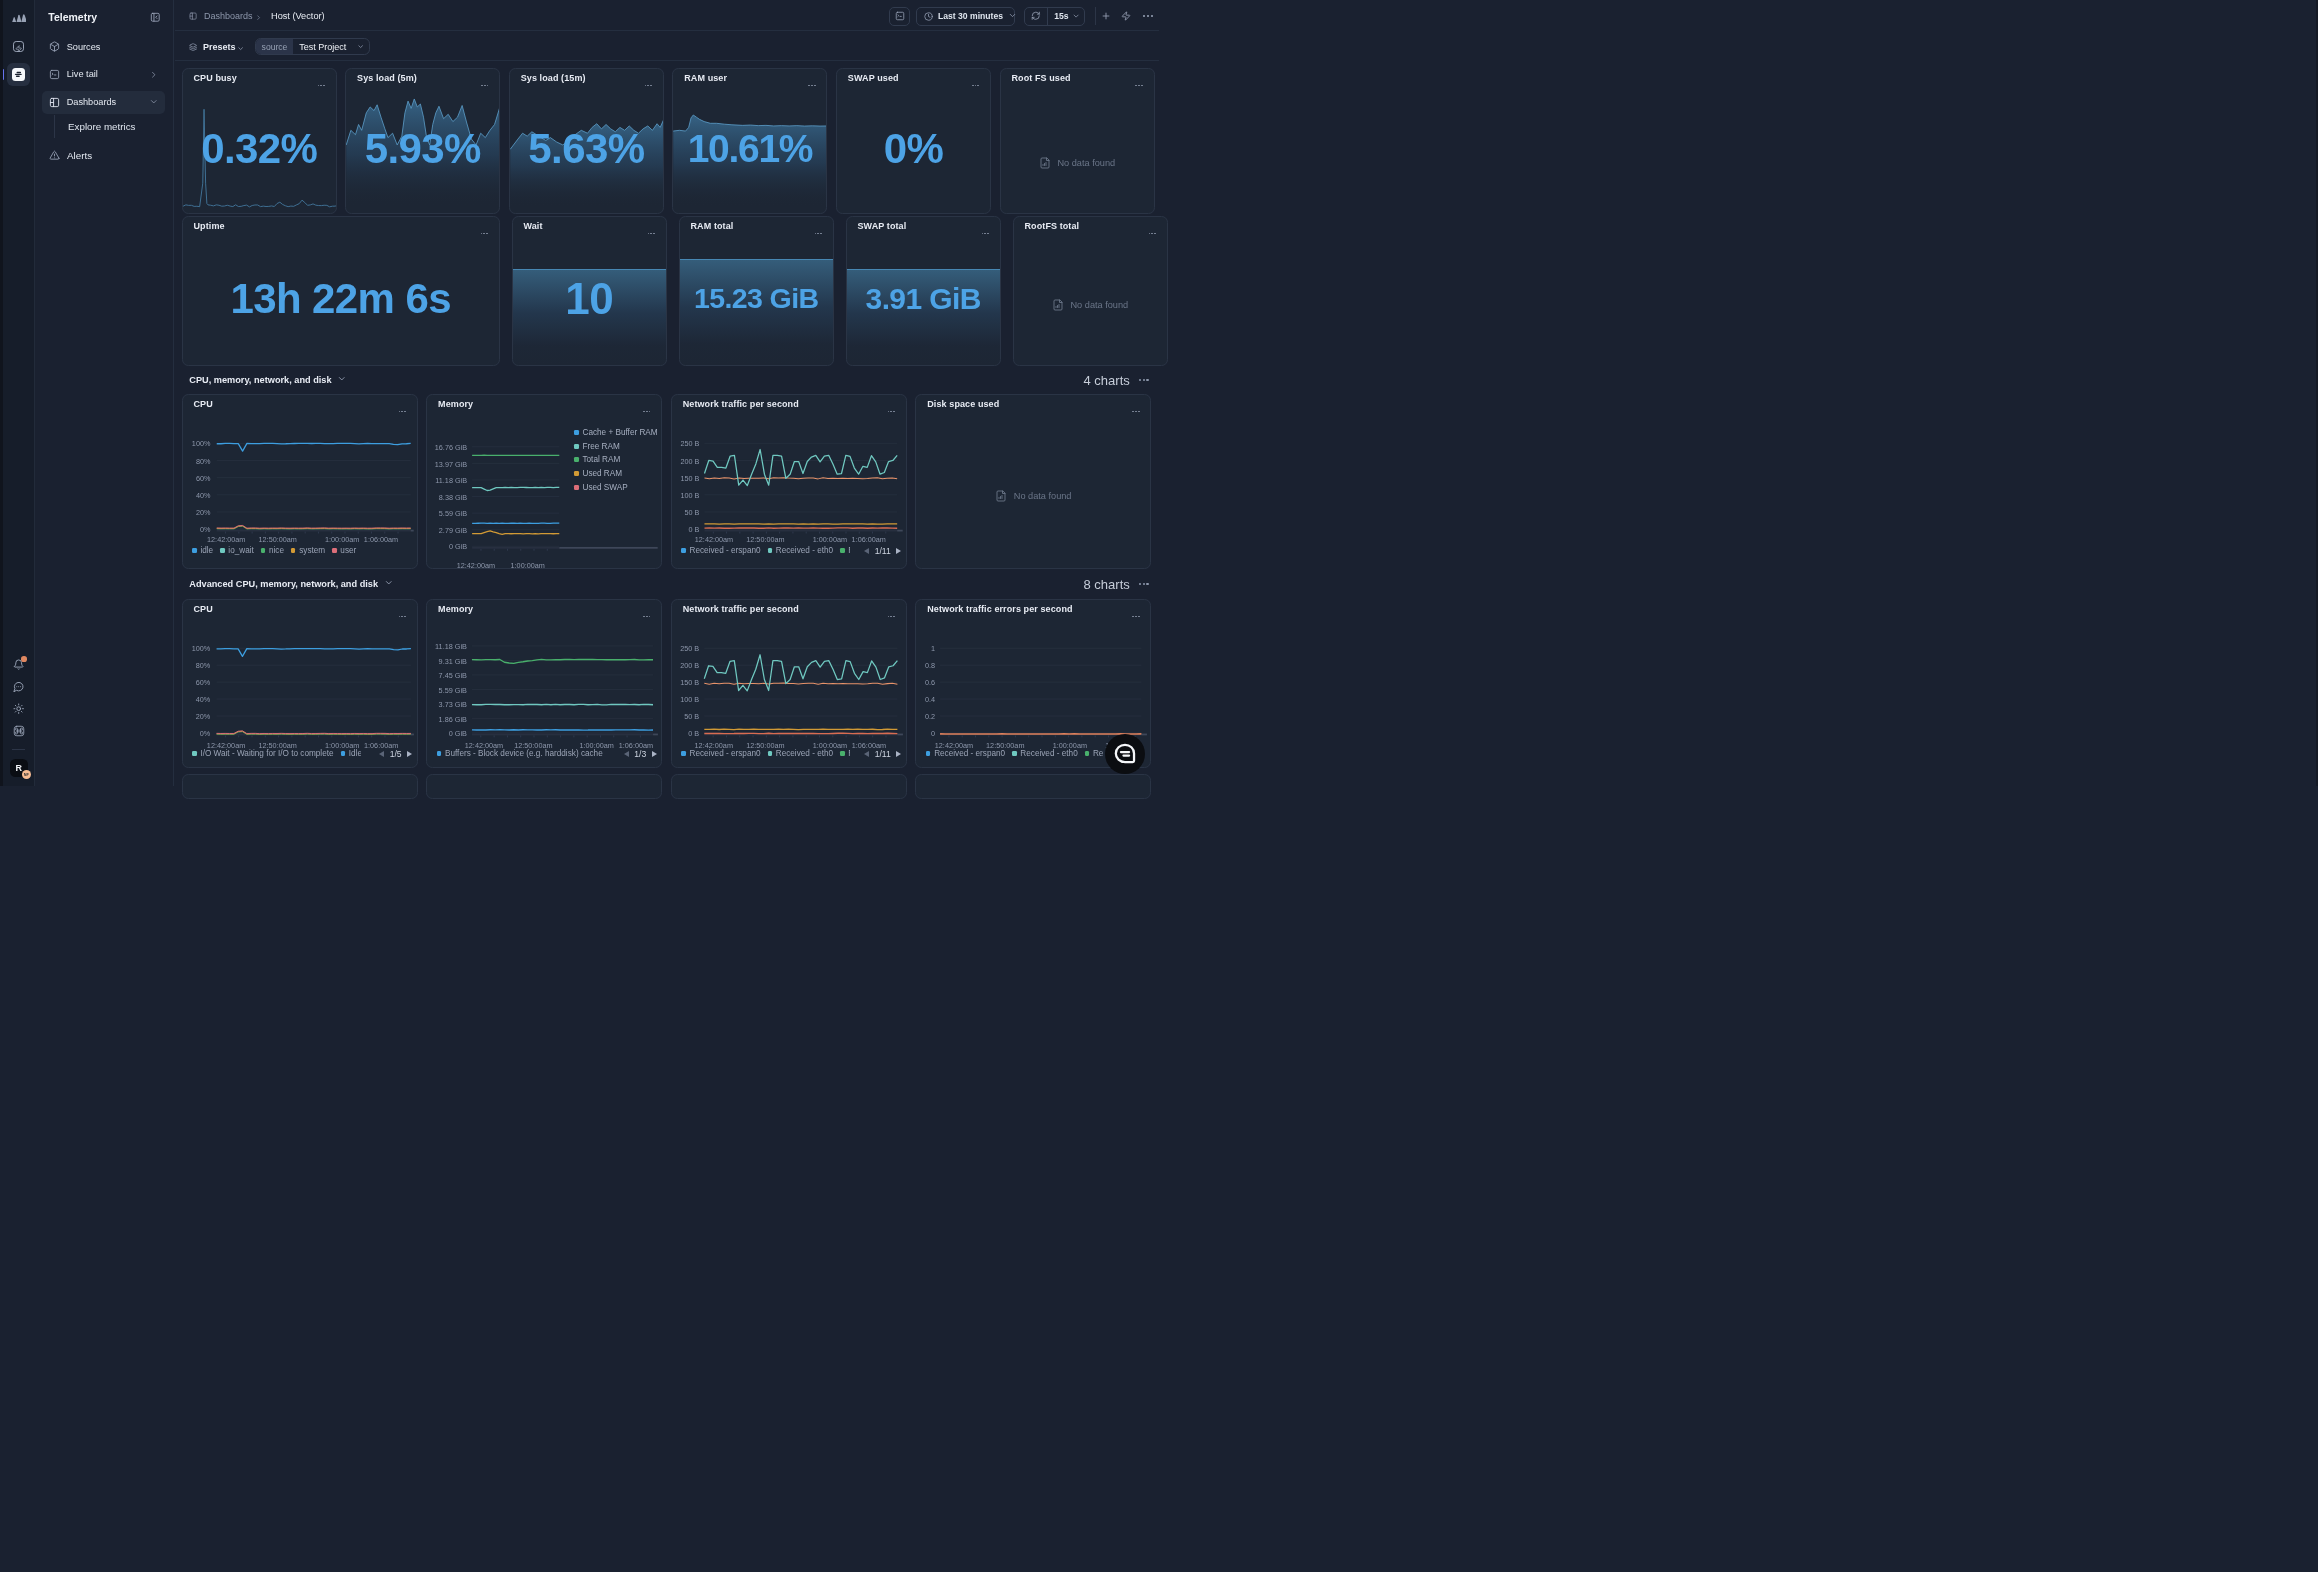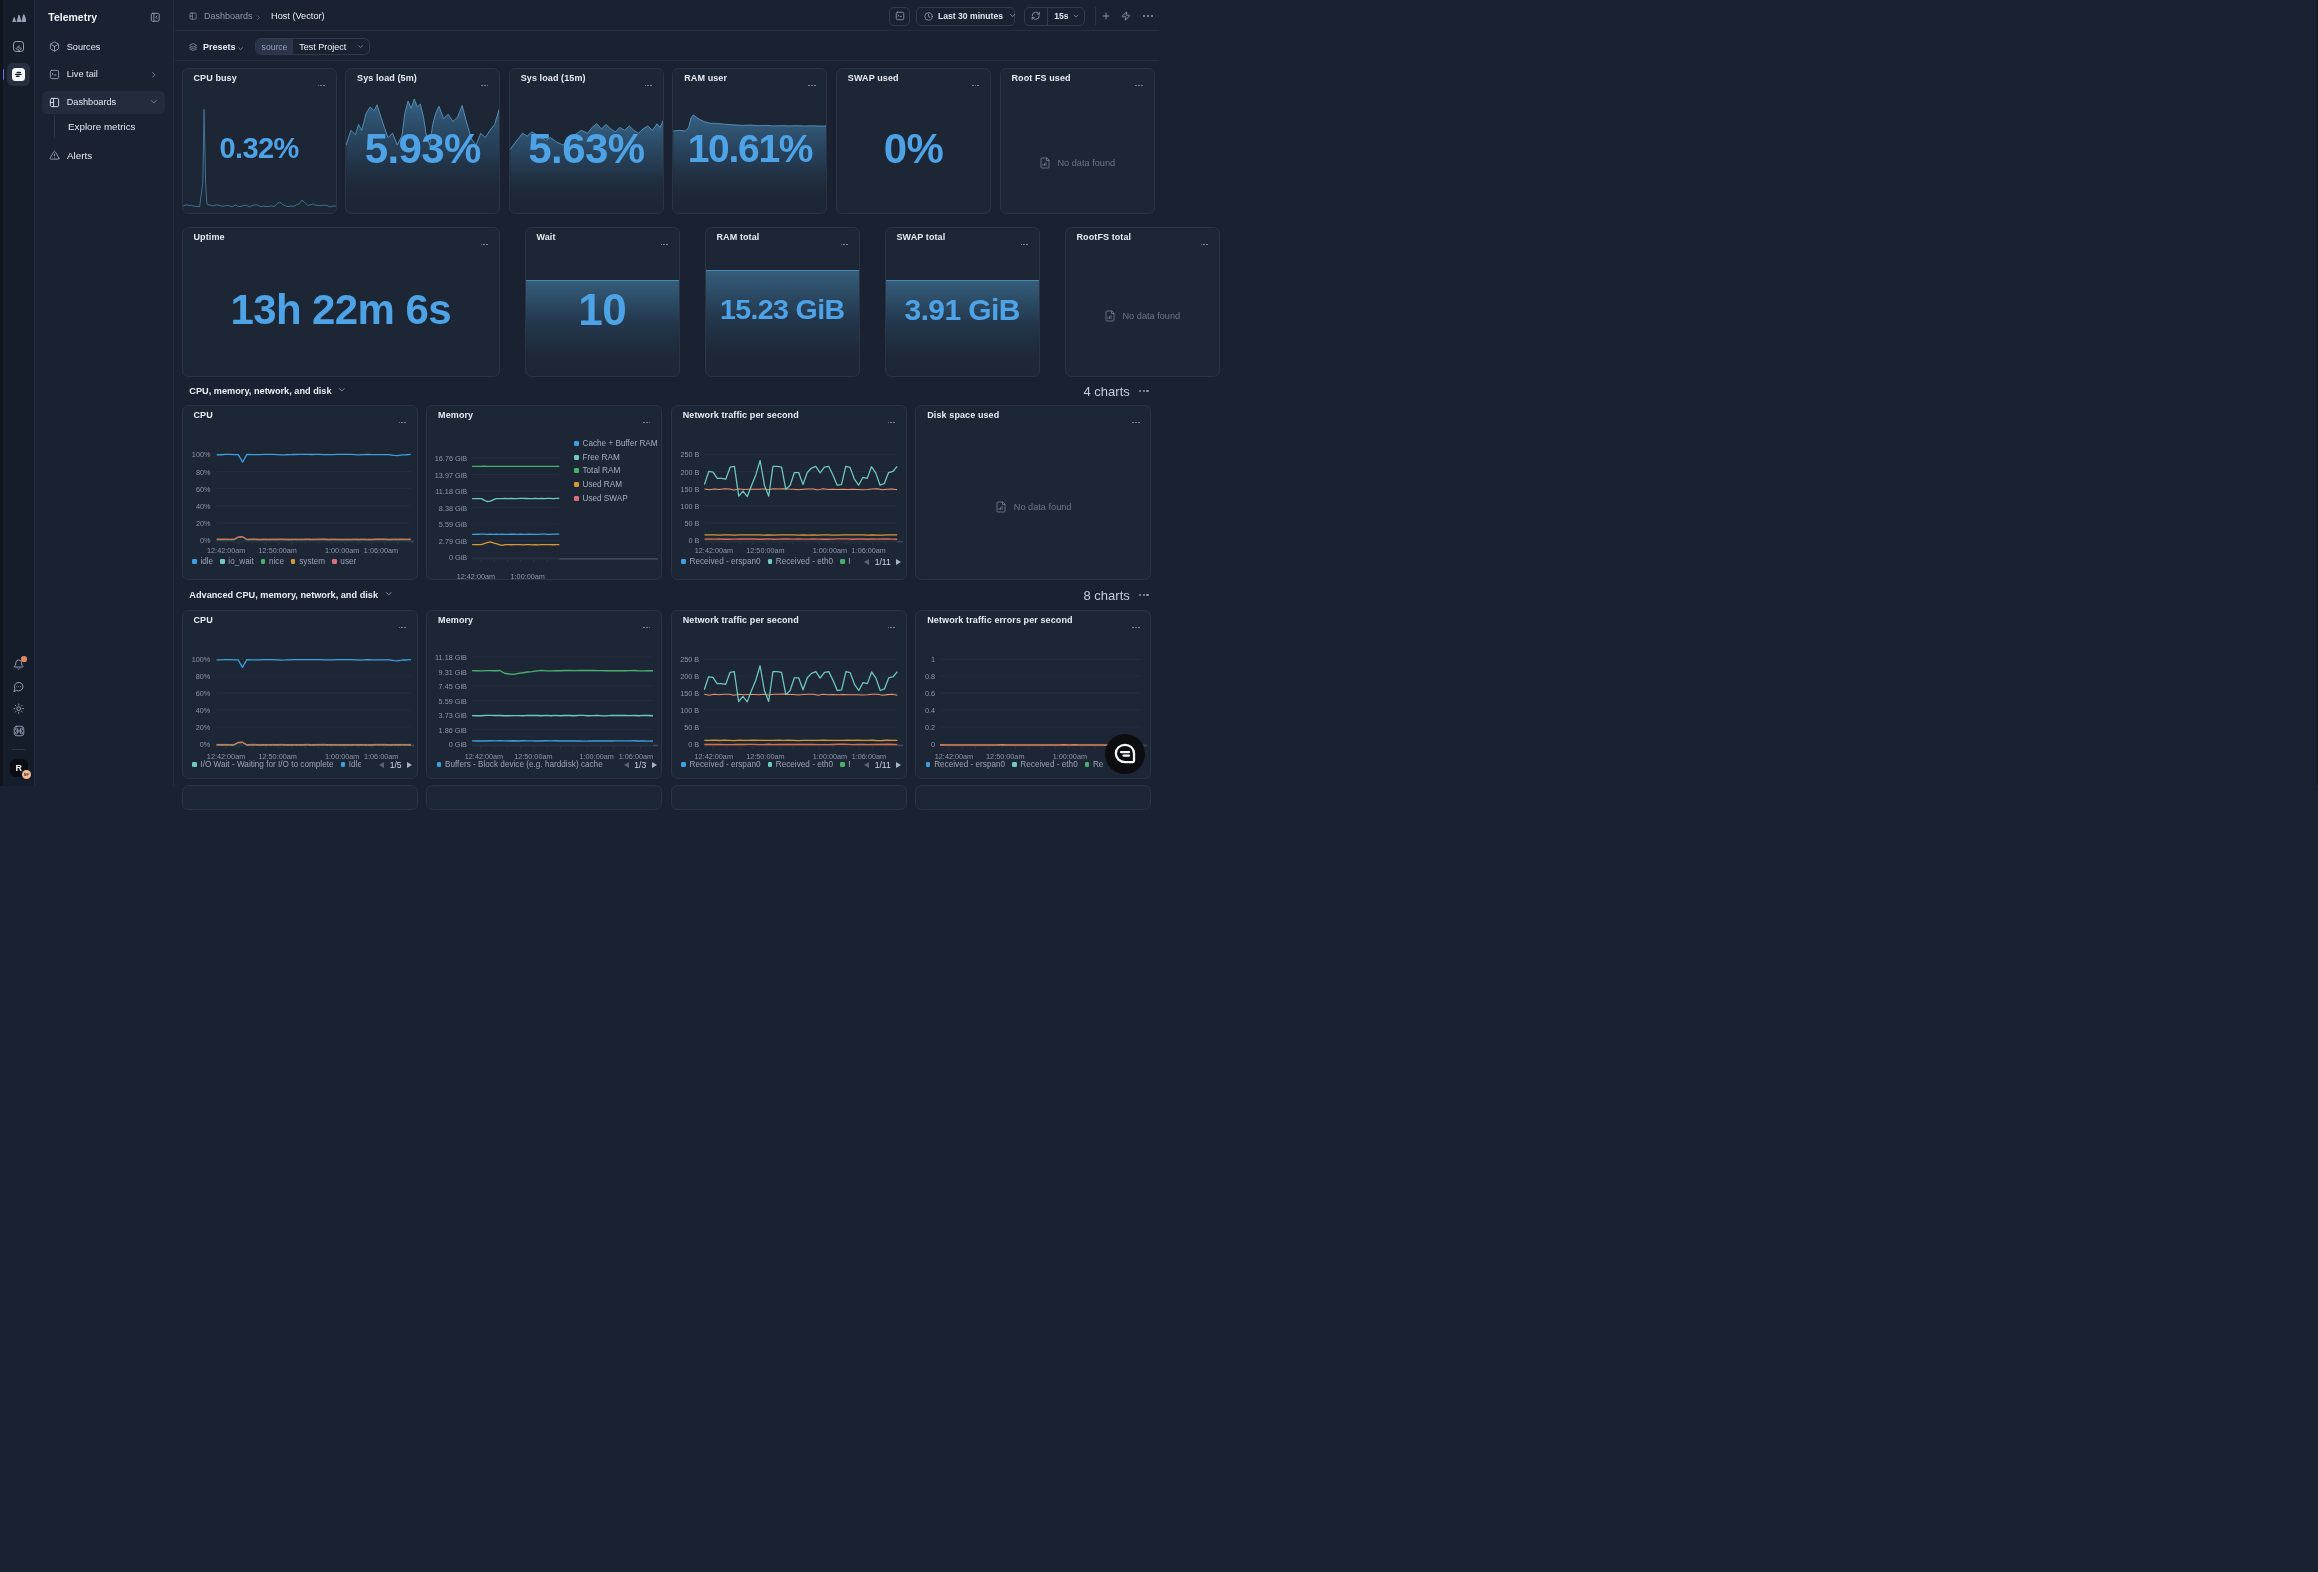--- a/index.html
+++ b/index.html
@@ -257,21 +257,21 @@
             </defs>
             <path d="M31 220 L31 180 L33 63.5 L35.5 180 L37.5 220 Z" fill="url(#gsp)"></path>
             <path d="M0.0 216.2 L4.4 214.1 L8.7 214.9 L13.1 214.8 L17.4 216.5 L21.8 216.3 L26.1 217.0 L31.0 180.0 L33.0 63.5 L35.5 180.0 L37.5 212.0 L39.2 214.1 L43.6 214.7 L47.9 215.7 L52.3 214.1 L56.6 214.7 L61.0 216.2 L65.4 215.9 L69.7 214.7 L74.1 216.0 L78.4 216.8 L82.8 214.0 L87.1 216.7 L91.5 216.4 L95.9 215.2 L100.2 214.5 L104.6 217.3 L108.9 215.1 L113.3 214.3 L117.6 214.3 L122.0 216.9 L126.4 216.1 L130.7 216.7 L135.1 216.5 L139.4 215.8 L143.8 216.7 L148.1 212.0 L152.5 209.9 L156.9 213.5 L161.2 215.5 L165.6 216.9 L169.9 216.0 L174.3 216.4 L178.6 214.2 L183.0 212.2 L187.4 206.7 L191.7 210.3 L196.1 214.8 L200.4 214.2 L204.8 212.6 L209.1 214.6 L213.5 215.2 L217.9 215.3 L222.2 214.7 L226.6 214.9 L230.9 217.2 L235.3 216.2 L239.6 216.1 L244.0 214.6" stroke="#44799f" stroke-width="1.4" stroke-linejoin="round" fill="none"></path>
           </svg>
           <div class="ctitle">CPU busy</div>
           <div class="dots">
             <i></i>
             <i></i>
             <i></i>
           </div>
-          <div class="bigval" style="top:15px;bottom:0;align-items:center;font-size:29px">0.32%</div>
+          <div class="bigval" style="top:15px;bottom:0;align-items:center;font-size:42px">0.32%</div>
         </div>
         <div class="card">
           <svg width="155" height="146" viewBox="0 0 244 230.5" fill="none" style="position:absolute;left:0;top:0">
             <defs>
               <linearGradient id="g1" x1="0" y1="47" x2="0" y2="225.89" gradientUnits="userSpaceOnUse">
                 <stop stop-color="#38688c" stop-opacity=".92"></stop>
                 <stop offset=".5" stop-color="#2a4a68" stop-opacity=".55"></stop>
                 <stop offset=".95" stop-color="#1d2634" stop-opacity="0"></stop>
               </linearGradient>
             </defs>
@@ -346,21 +346,21 @@
               <g stroke="#6b7689" stroke-width="1.8" stroke-linecap="round" stroke-linejoin="round">
                 <path d="M15 2H6a2 2 0 0 0-2 2v16a2 2 0 0 0 2 2h12a2 2 0 0 0 2-2V7Z"></path>
                 <path d="M15 2v5h5"></path>
                 <path d="M8 17v-2"></path>
                 <path d="M11 17v-4"></path>
                 <path d="M14 17v-6"></path>
               </g>
             </svg>No data found</div>
         </div>
       </div>
-      <div style="display:grid;grid-template-columns:318px repeat(4,155px);grid-auto-rows:150px;gap:25px;margin-top:13px">
+      <div style="display:grid;grid-template-columns:318px repeat(4,155px);grid-auto-rows:150px;gap:12px;margin-top:2px">
         <div class="card">
           <div class="ctitle">Uptime</div>
           <div class="dots">
             <i></i>
             <i></i>
             <i></i>
           </div>
           <div class="bigval" style="top:15px;bottom:0;align-items:center;font-size:42px;letter-spacing:-0.6px">13h 22m 6s</div>
         </div>
         <div class="card">

